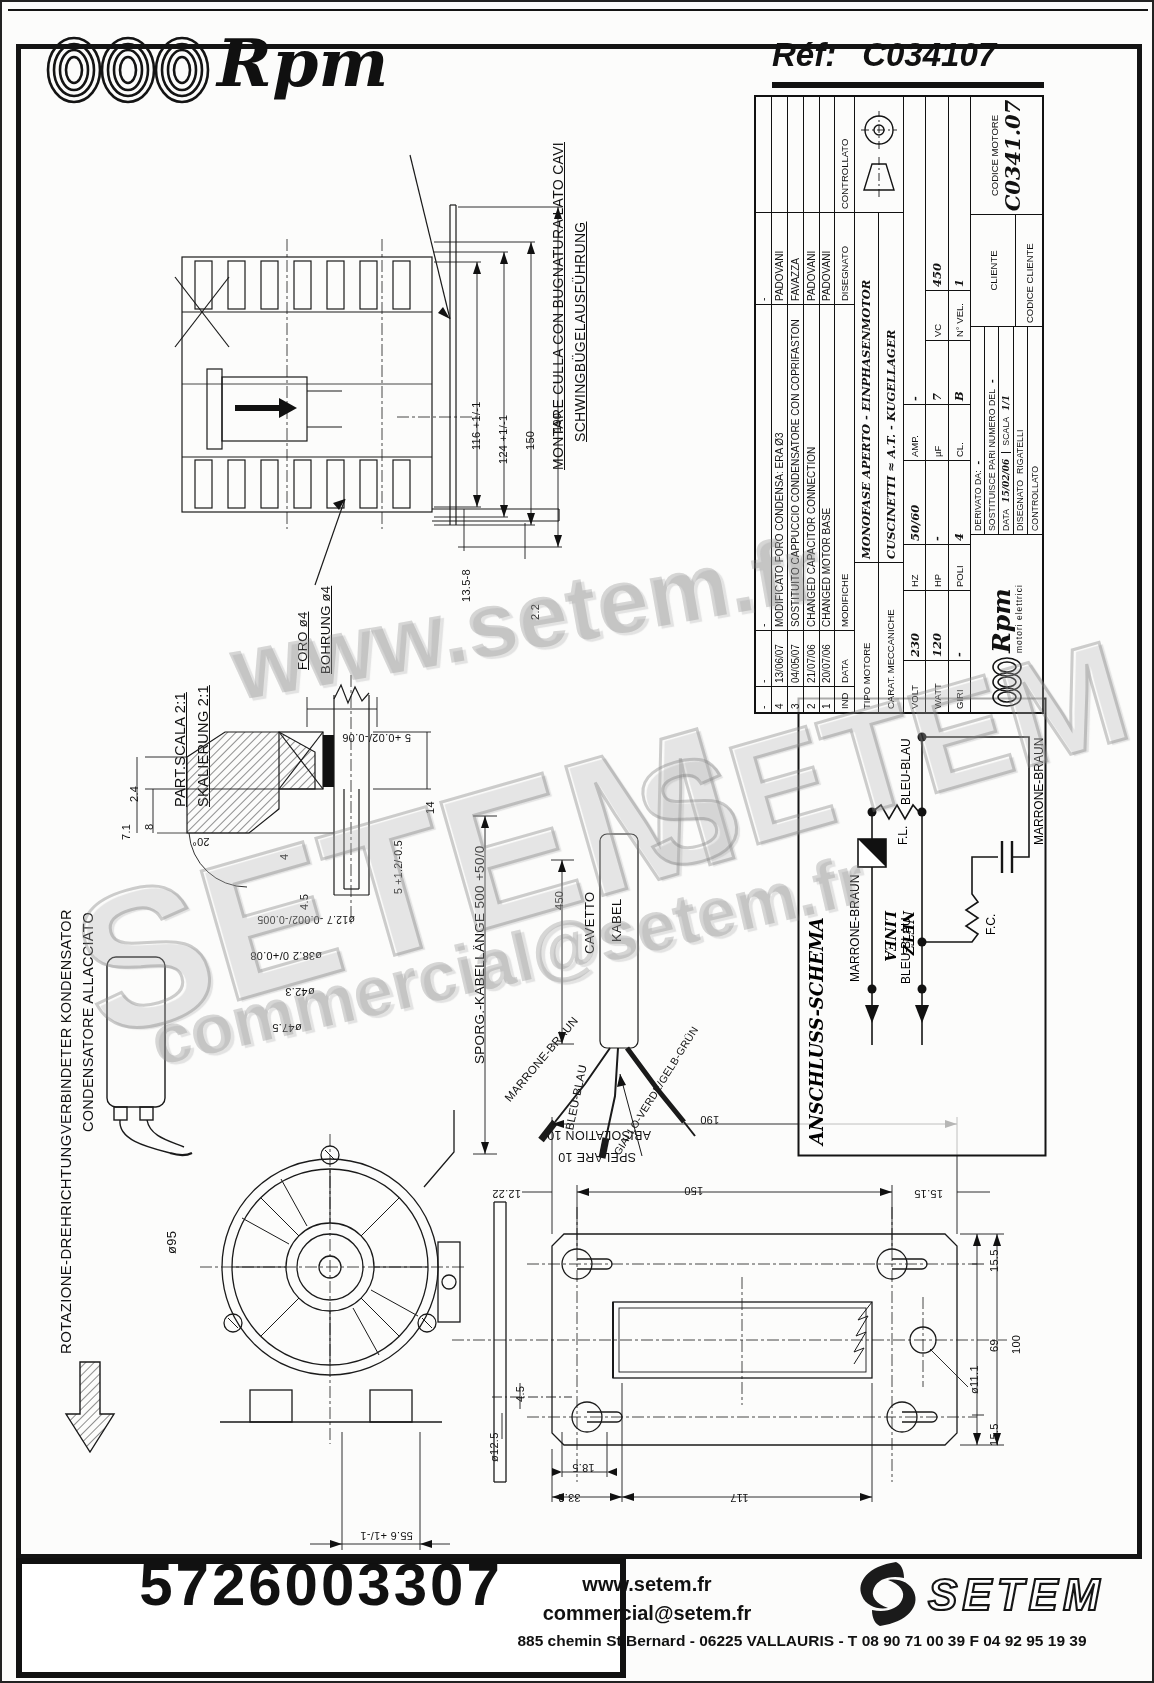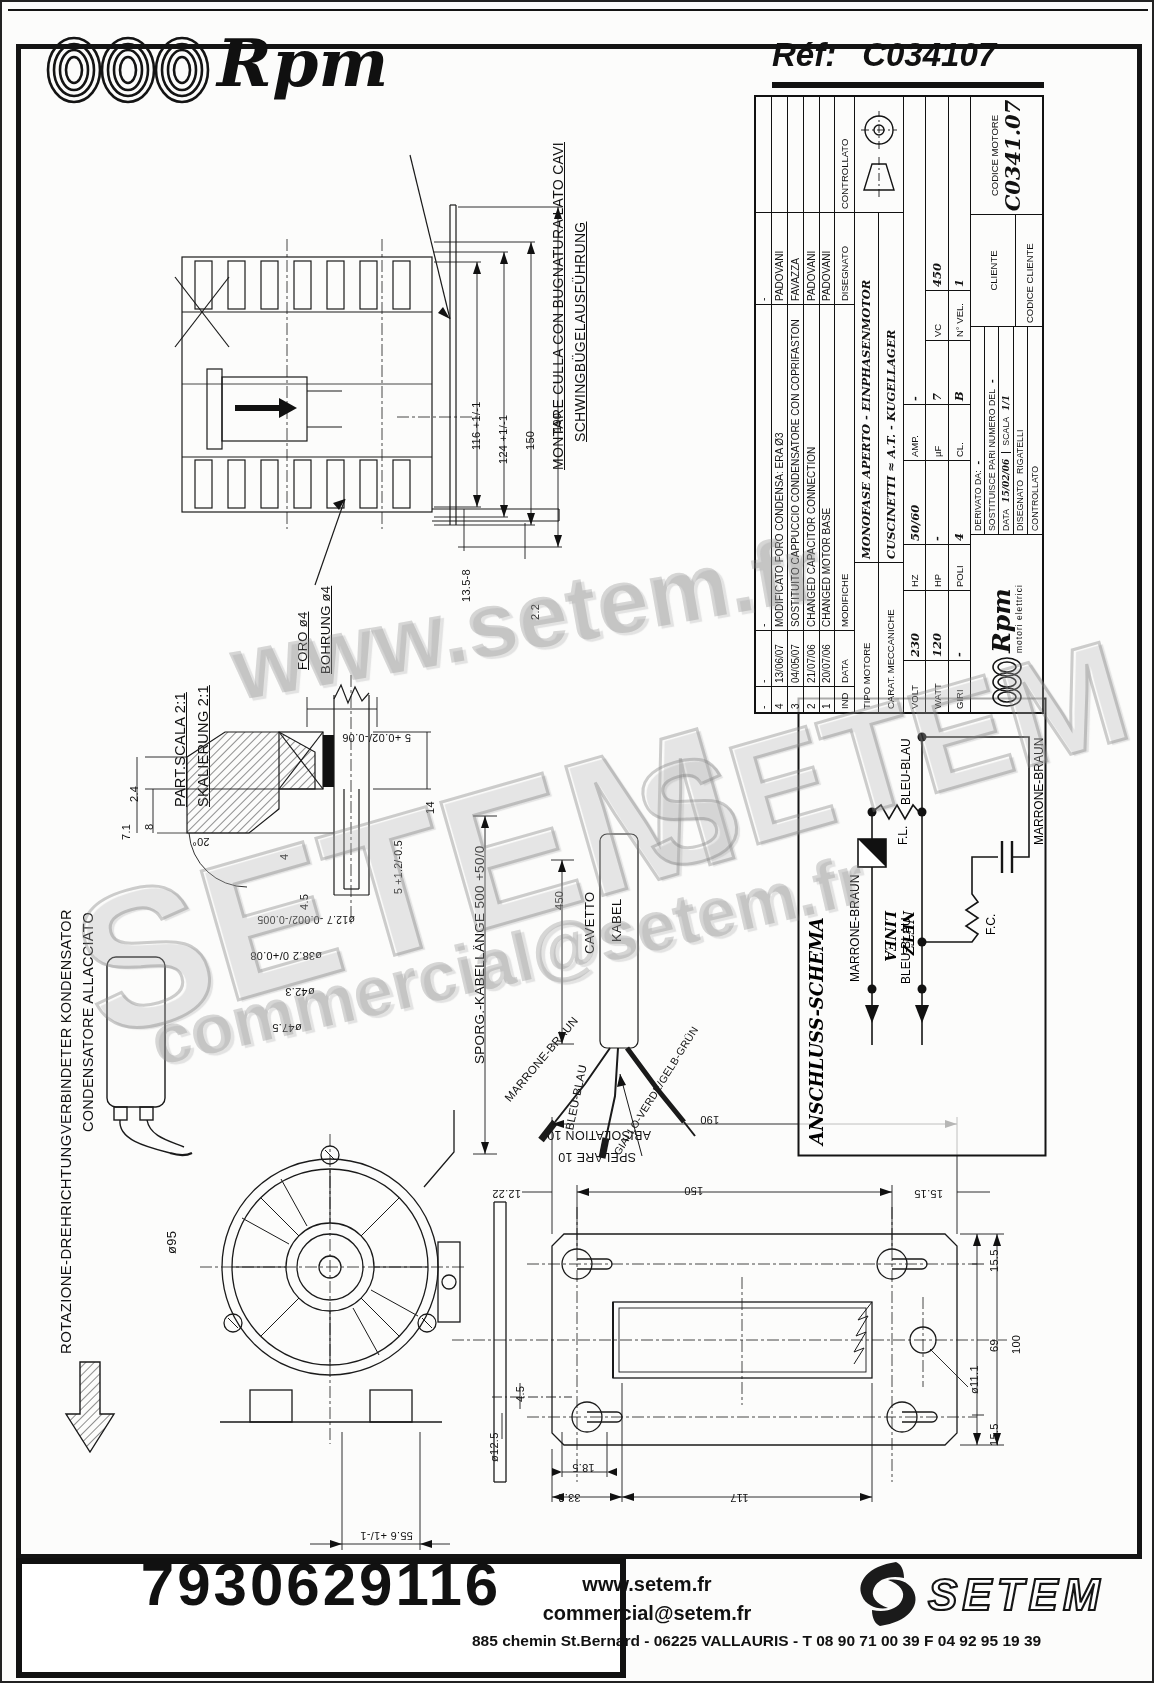--- a/index.html
+++ b/index.html
@@ -37,21 +37,21 @@
   .bband{display:grid;grid-template-columns:178px 208px 112px 1fr;flex:1;}
   .val{font-family:"DejaVu Serif",serif;font-style:italic;font-weight:bold;font-size:11.5px;}
   .lab{font-size:9.5px;}
   .midrow{height:14.2px;border-bottom:1px solid #111;display:flex;align-items:center;
           padding:0 3px;gap:6px;font-size:8.8px;box-sizing:border-box;}
   
   .codebox{position:absolute;left:14px;top:1556px;width:610px;height:120px;
            border:6px solid #111;box-sizing:border-box;z-index:4;background:#fff;}
   .ftcenter{position:absolute;left:520px;top:1568px;width:250px;text-align:center;
             font-weight:bold;font-size:20px;line-height:29px;z-index:4;}
-  .ftaddr{position:absolute;left:470px;top:1630px;width:660px;text-align:left;
+  .ftaddr{position:absolute;left:470px;top:1630px;width:660px;text-align:center;
           font-weight:bold;font-size:15.5px;z-index:4;}
   .setemlogo{position:absolute;left:848px;top:1556px;width:300px;height:72px;z-index:4;}
 </style>
 </head>
 <body>
 
 <div class="page">
 
   <svg width="0" height="0">
     <defs>
@@ -625,21 +625,21 @@
         </div>
         <div style="display:flex;flex-direction:column;align-items:center;justify-content:center">
           <div class="lab">CODICE MOTORE</div>
           <div class="val" style="font-size:21px">C0341.07</div>
         </div>
       </div>
     </div>
   </div>
 
   <div class="codebox">
-    <div style="font-size:60px;font-weight:bold;letter-spacing:3px;text-align:center;margin-top:-14px">7930629116</div>
+    <div style="font-size:60px;font-weight:bold;letter-spacing:3px;text-align:center;margin-top:-14px">5726003307</div>
   </div>
   <div class="ftcenter">
     <div>www.setem.fr</div>
     <div>commercial@setem.fr</div>
   </div>
   <div class="ftaddr">885 chemin St.Bernard  -  06225 VALLAURIS  -  T 08 90 71 00 39   F 04 92 95 19 39</div>
   <div class="setemlogo">
     <svg width="300" height="72" viewBox="0 0 300 72" style="position:static">
       <g fill="#1b1b1b">
         <path d="M46,4 C18,8 6,24 12,38 C16,48 28,52 38,50 C26,46 20,38 24,30 C28,21 40,17 54,20 C54,12 51,6 46,4 Z"></path>

